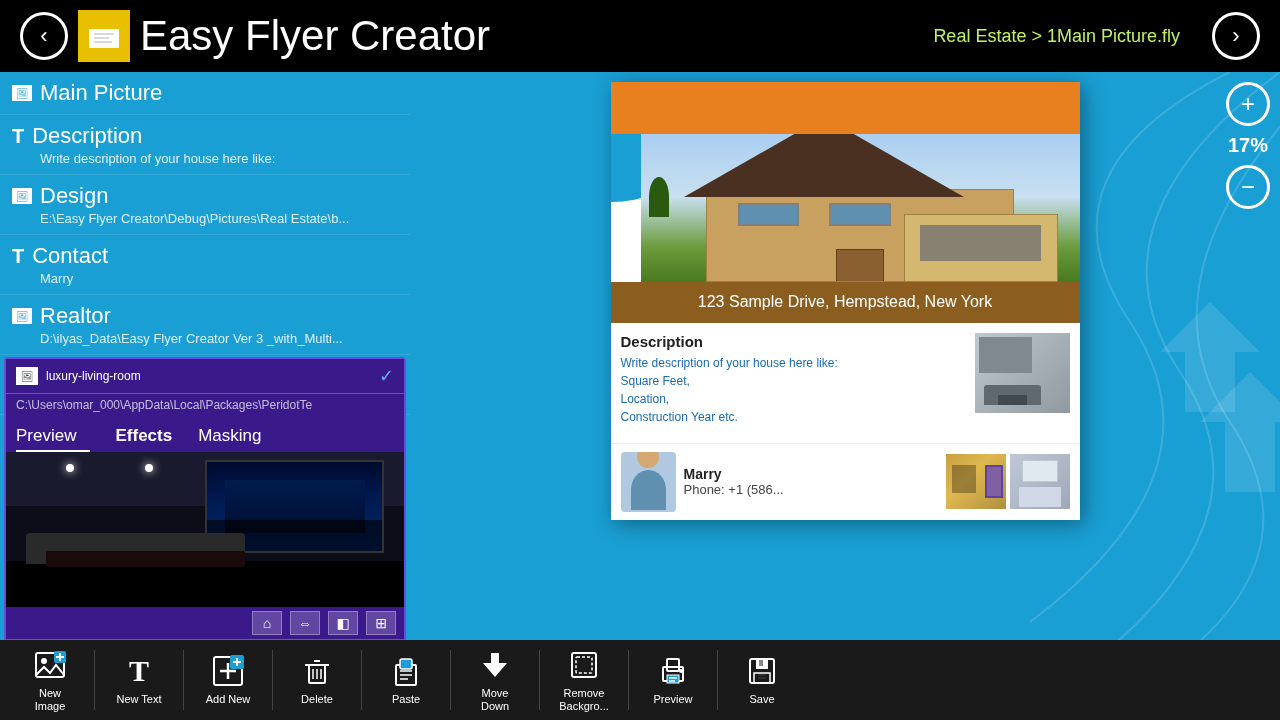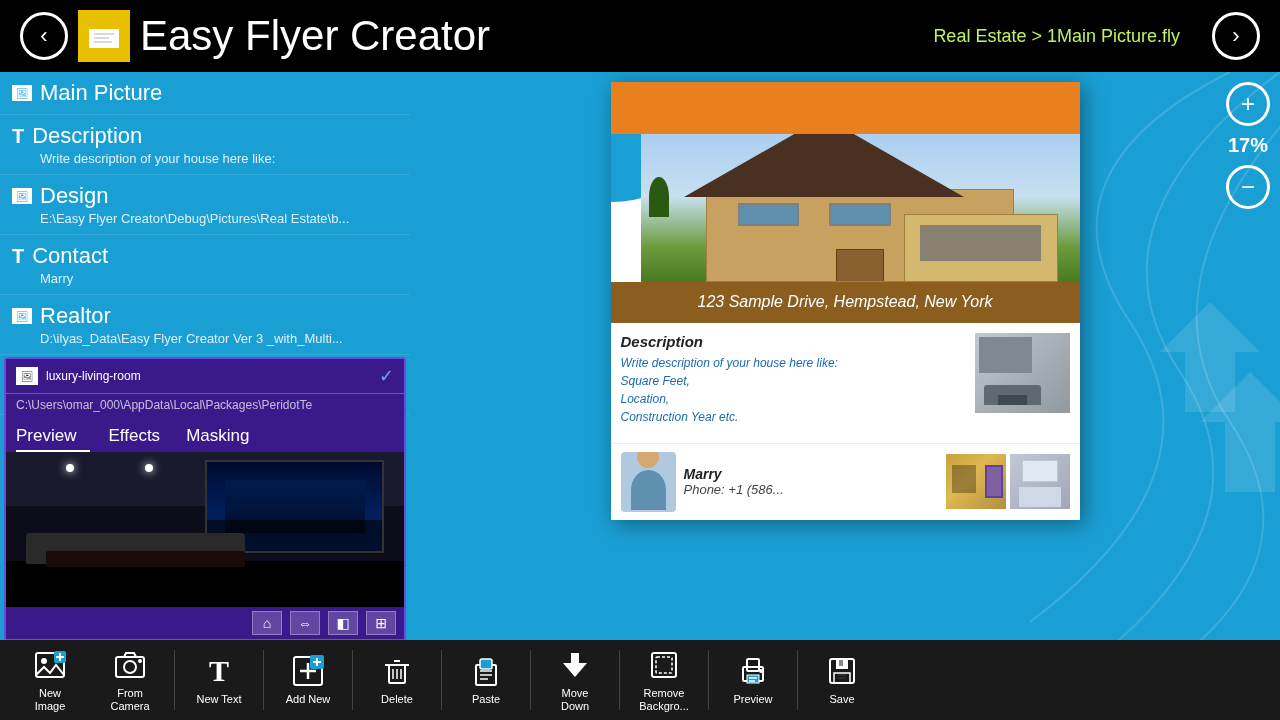--- a/index.html
+++ b/index.html
@@ -195,21 +195,20 @@
     .zoom-pct { color: #fff; font-size: 20px; font-weight: bold; }
 
     
     #flyer {
       width: 469px;
       background: #fff;
       margin: 5px auto;
       position: relative;
       box-shadow: 4px 4px 20px rgba(0,0,0,0.4);
       overflow: hidden;
-      font-style: italic;
     }
 
     
     #canvas-area {
       flex: 1;
       display: flex;
       align-items: flex-start;
       justify-content: center;
       position: relative;
       overflow: hidden;
@@ -455,21 +454,21 @@
 
     <div id="image-picker">
       <div class="picker-header">
         <div class="picker-img-icon" style="width:22px;height:18px;background:#fff;margin-right:8px;display:flex;align-items:center;justify-content:center;font-size:10px;color:#333;flex-shrink:0;">🖼</div>
         <span class="picker-name">luxury-living-room</span>
         <span class="check-icon" style="color:#6af;font-size:18px;">✓</span>
       </div>
       <div class="picker-path">C:\Users\omar_000\AppData\Local\Packages\PeridotTe</div>
       <div class="picker-tabs">
         <span class="picker-tab active">Preview</span>
-        <span class="picker-tab" style="margin-left:18px;">Effects</span>
+        <span class="picker-tab" style="margin-left:25px;font-weight:bold;">Effects</span>
         <span class="picker-tab" style="margin-left:12px;">Masking</span>
       </div>
       <div class="picker-preview">
         <div class="living-room-scene">
           <div class="lr-ceiling"></div>
           <div class="lr-wall"></div>
           <div class="lr-window">
             <div style="width:100%;height:100%;background:linear-gradient(180deg,#000a30 0%,#001a50 40%,#002870 100%);position:relative;">
               <div style="position:absolute;top:20%;left:10%;width:80%;height:60%;background:linear-gradient(180deg,rgba(0,30,80,0.8),rgba(0,10,40,0.9));"></div>
               <div style="position:absolute;bottom:0;left:0;right:0;height:35%;background:rgba(0,0,0,0.6);"></div>
@@ -611,31 +610,20 @@
         <circle cx="10" cy="12" r="3" fill="#fff"></circle>
         <polyline points="2,26 10,18 16,24 22,16 30,26" fill="none" stroke="#fff" stroke-width="2"></polyline>
         <rect x="20" y="2" width="12" height="12" rx="2" fill="#1a9fd4"></rect>
         <line x1="26" y1="4" x2="26" y2="12" stroke="#fff" stroke-width="2"></line>
         <line x1="22" y1="8" x2="30" y2="8" stroke="#fff" stroke-width="2"></line>
       </svg>
     </div>
     <div class="tool-label">New<br>Image</div>
   </div>
 
-  <div class="tool-item">
-    <div class="tool-icon">
-      <svg width="32" height="32" viewBox="0 0 32 32">
-        <rect x="2" y="8" width="28" height="20" rx="2" fill="none" stroke="#fff" stroke-width="2"></rect>
-        <circle cx="16" cy="18" r="6" fill="none" stroke="#fff" stroke-width="2"></circle>
-        <path d="M10,8 L12,4 L20,4 L22,8" fill="none" stroke="#fff" stroke-width="2"></path>
-        <circle cx="26" cy="12" r="2" fill="#fff"></circle>
-      </svg>
-    </div>
-    <div class="tool-label">From<br>Camera</div>
-  </div>
 
   <div class="tool-separator"></div>
 
   <div class="tool-item">
     <div class="tool-icon" style="font-size:30px;font-weight:bold;font-family:serif;">T</div>
     <div class="tool-label">New Text</div>
   </div>
 
   <div class="tool-separator"></div>
 

